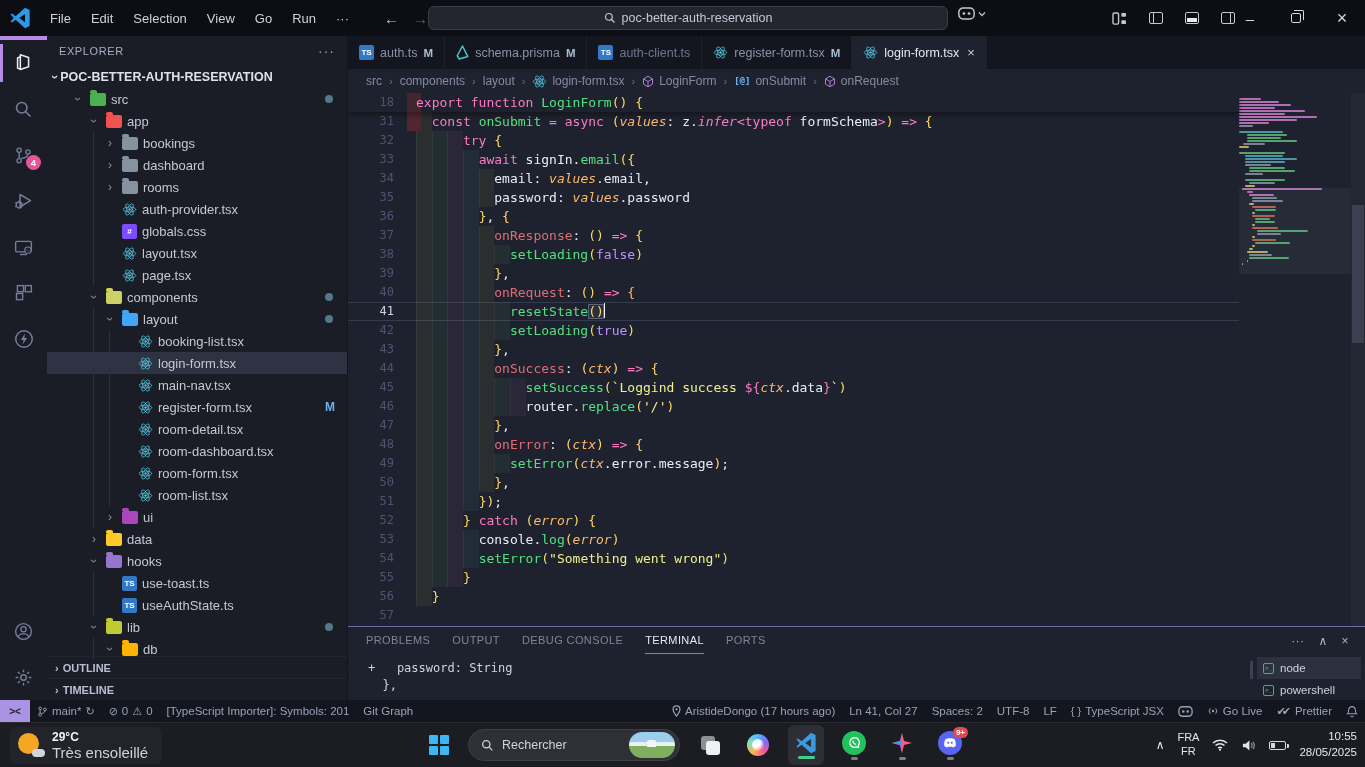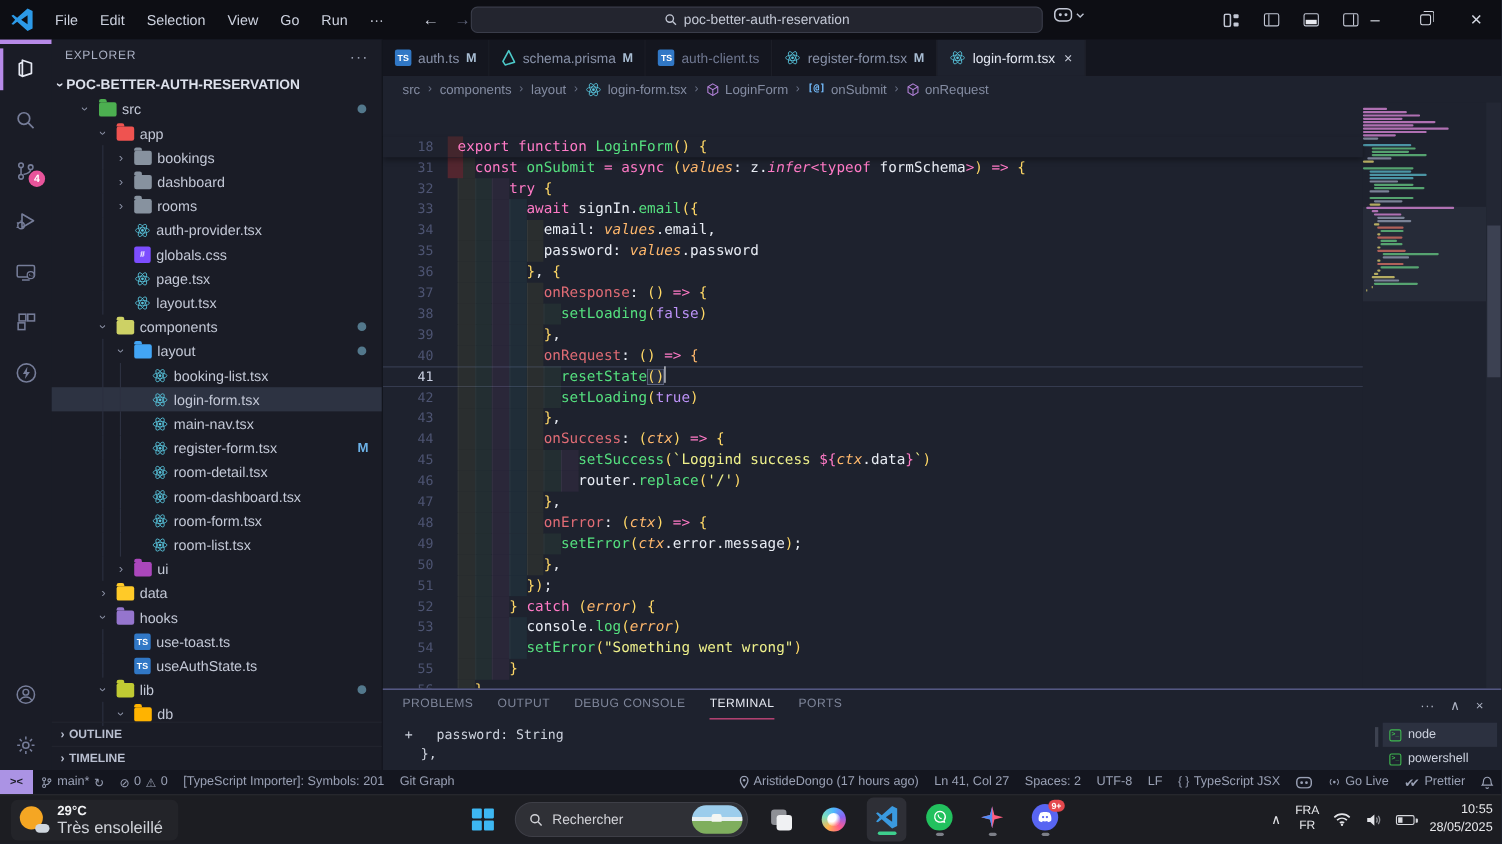--- a/index.html
+++ b/index.html
@@ -63,21 +63,21 @@
   .tab.active { background:#1e222e; color:#e2e6f0; }
   .tab.dim .tlabel { color:#6f7790; }
   .tab .m { color:#a9bed4; font-weight:bold; font-size:11.5px; }
   .tab .x { color:#c6cbd8; font-size:13px; margin-left:2px; }
   .breadcrumbs { height:24px; display:flex; align-items:center; gap:7px; padding-left:18px; font-size:12px; color:#848ca2; }
   .breadcrumbs .sep { color:#6a7288; font-size:11px; }
   .bc-item { display:flex; align-items:center; gap:5px; }
   .mico { color:#75beff; font-family:"DejaVu Sans Mono", monospace; font-size:9px; font-weight:bold; }
 
   .codewrap { position:relative; height:533px; overflow:hidden; font-family:"DejaVu Sans Mono", monospace; font-size:13px; }
-  .codepane { position:absolute; left:0; top:0; right:126px; bottom:0;margin-top:31px; }
+  .codepane { position:absolute; left:0; top:0; right:126px; bottom:0; }
   .cl { position:relative; height:19px; line-height:19px; white-space:pre; }
   .cl .num { position:absolute; left:0; width:46px; text-align:right; color:#4d5472; font-size:12px; }
   .cl.cur .num { color:#ccd2e4; }
   .cl .code { position:absolute; left:68px; top:0; }
   .cl.cur { box-shadow: inset 0 1px 0 #353b4f, inset 0 -1px 0 #353b4f; }
   .stp { position:absolute; top:0; height:19px; width:15.66px; border-left:1px solid rgba(255,255,255,0.05); }
   .sticky { position:relative; z-index:3; background:#1e222e; box-shadow:0 3px 5px rgba(0,0,0,.35); }
   .gitmark { position:absolute; left:59px; top:0; width:14px; height:19px; background:#53262f; }
   .gitmark.soft { background:#43262d; }
   .caret { display:inline-block; width:1.5px; height:15px; background:#f0f2f8; vertical-align:-2px; }
@@ -350,36 +350,36 @@
           <span style="display: flex;">
             <svg width="15" height="15" viewBox="0 0 24 24">
               <circle cx="12" cy="12" r="2" fill="#58c4dc"></circle>
               <g fill="none" stroke="#58c4dc" stroke-width="1.2">
                 <ellipse cx="12" cy="12" rx="10" ry="4"></ellipse>
                 <ellipse cx="12" cy="12" rx="10" ry="4" transform="rotate(60 12 12)"></ellipse>
                 <ellipse cx="12" cy="12" rx="10" ry="4" transform="rotate(120 12 12)"></ellipse>
               </g>
             </svg>
           </span>
+          <span class="lbl">layout.tsx</span>
+        </div>
+        <div class="trow" style="padding-left: 56px;">
+          <span class="tguide" style="left: 46px;"></span>
+          <span class="chev"></span>
+          <span style="display: flex;">
+            <svg width="15" height="15" viewBox="0 0 24 24">
+              <circle cx="12" cy="12" r="2" fill="#58c4dc"></circle>
+              <g fill="none" stroke="#58c4dc" stroke-width="1.2">
+                <ellipse cx="12" cy="12" rx="10" ry="4"></ellipse>
+                <ellipse cx="12" cy="12" rx="10" ry="4" transform="rotate(60 12 12)"></ellipse>
+                <ellipse cx="12" cy="12" rx="10" ry="4" transform="rotate(120 12 12)"></ellipse>
+              </g>
+            </svg>
+          </span>
           <span class="lbl">page.tsx</span>
-        </div>
-        <div class="trow" style="padding-left: 56px;">
-          <span class="tguide" style="left: 46px;"></span>
-          <span class="chev"></span>
-          <span style="display: flex;">
-            <svg width="15" height="15" viewBox="0 0 24 24">
-              <circle cx="12" cy="12" r="2" fill="#58c4dc"></circle>
-              <g fill="none" stroke="#58c4dc" stroke-width="1.2">
-                <ellipse cx="12" cy="12" rx="10" ry="4"></ellipse>
-                <ellipse cx="12" cy="12" rx="10" ry="4" transform="rotate(60 12 12)"></ellipse>
-                <ellipse cx="12" cy="12" rx="10" ry="4" transform="rotate(120 12 12)"></ellipse>
-              </g>
-            </svg>
-          </span>
-          <span class="lbl">layout.tsx</span>
         </div>
         <div class="trow" style="padding-left: 40px;">
           <span class="chev open">›</span>
           <span style="display: flex;">
             <span class="ficon" style="background:#cdd165"></span>
           </span>
           <span class="lbl">components</span>
           <span class="dot"></span>
         </div>
         <div class="trow" style="padding-left: 56px;">

